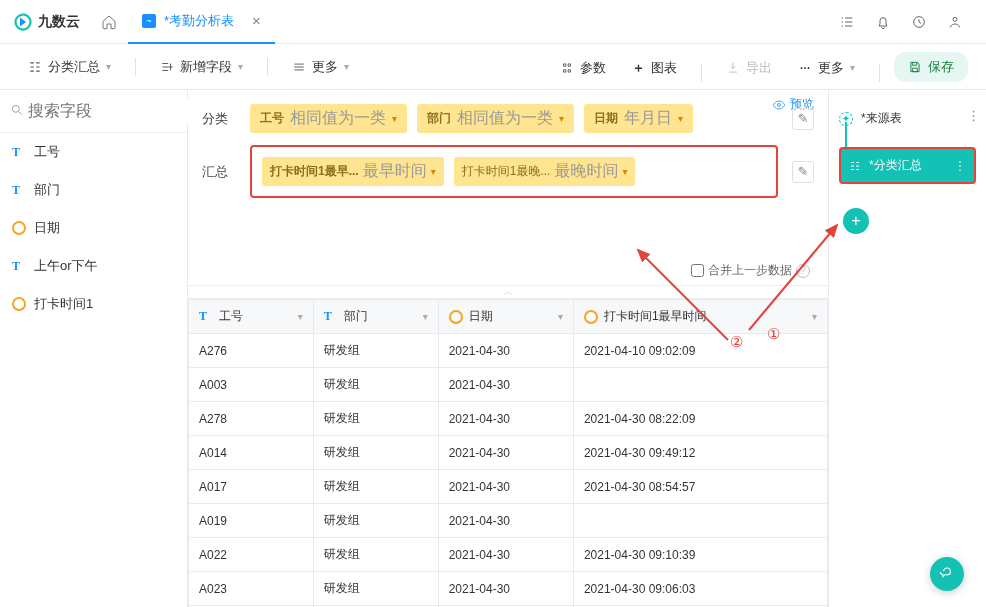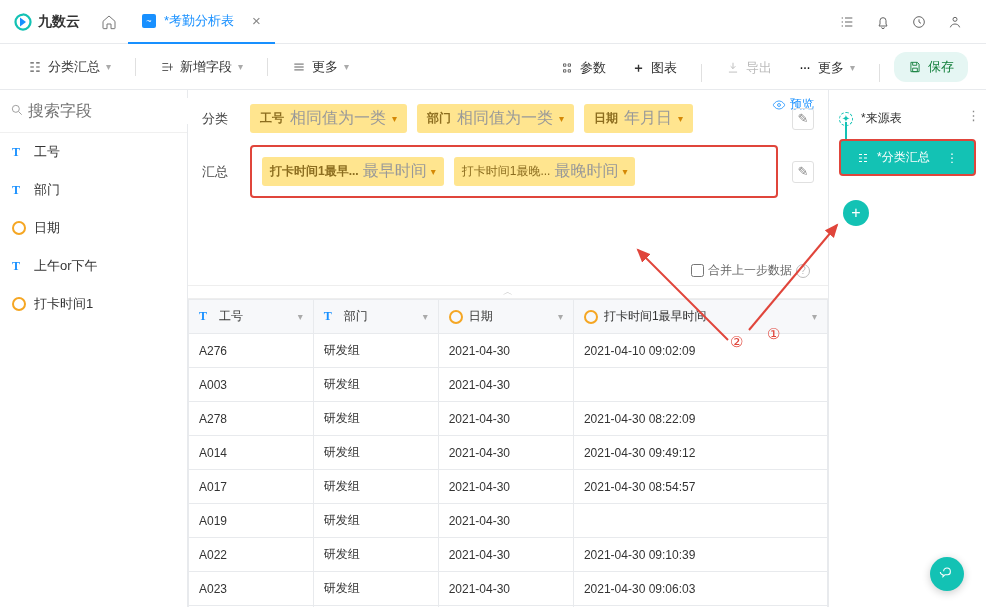--- a/index.html
+++ b/index.html
@@ -57,21 +57,21 @@
 .tbl-wrap{flex:1;overflow:auto}
 table{width:100%;border-collapse:collapse;font-size:12px}
 th{background:#f7f8fa;text-align:left;padding:8px 10px;border:1px solid #e8eaed;font-weight:normal;color:#333}
 th .hd{display:flex;align-items:center;gap:6px}
 th .hd .chev{margin-left:auto;color:#aaa;font-size:10px}
 td{padding:8px 10px;border:1px solid #e8eaed;color:#333}
 
 .right-pane{width:158px;border-left:1px solid #e8eaed;padding:16px 10px;position:relative}
 .src-node{display:flex;align-items:center;gap:8px;font-size:12px;color:#333;padding:4px 0}
 .src-ico{width:14px;height:14px;border:1px dashed #13c2b4;border-radius:50%;display:flex;align-items:center;justify-content:center;color:#13c2b4;font-size:10px}
-.node-card{background:#13c2b4;color:#fff;border-radius:4px;padding:8px 16px;font-size:12px;display:flex;align-items:center;gap:8px;margin-top:8px;border:2px solid #e0453b;position:relative}
+.node-card{background:#13c2b4;color:#fff;border-radius:4px;padding:8px 8px;font-size:12px;display:flex;align-items:center;gap:8px;margin-top:16px;border:2px solid #e0453b;position:relative}
 .node-card .dots{margin-left:auto;cursor:pointer}
 .v-line{position:absolute;left:16px;top:32px;width:2px;height:42px;background:#13c2b4}
 .add-cir{width:26px;height:26px;border-radius:50%;background:#13c2b4;color:#fff;display:flex;align-items:center;justify-content:center;font-size:16px;margin-left:4px;margin-top:24px;cursor:pointer}
 .more-dots{position:absolute;right:6px;top:18px;color:#888;cursor:pointer}
 
 
 .arrow{position:absolute;pointer-events:none}
 .anno-num{position:absolute;color:#e0453b;font-size:15px}
 
 .fab{position:absolute;right:22px;bottom:16px;width:34px;height:34px;border-radius:50%;background:#13c2b4;color:#fff;display:flex;align-items:center;justify-content:center;box-shadow:0 2px 8px rgba(0,0,0,.2);cursor:pointer}

